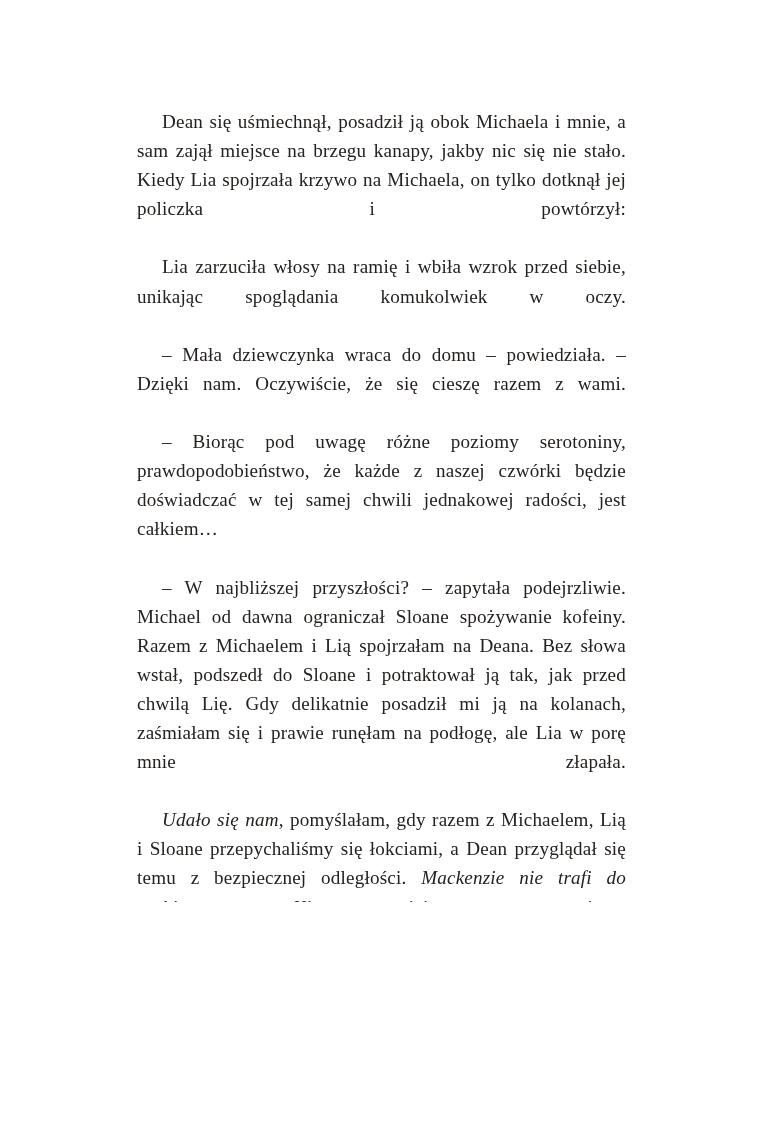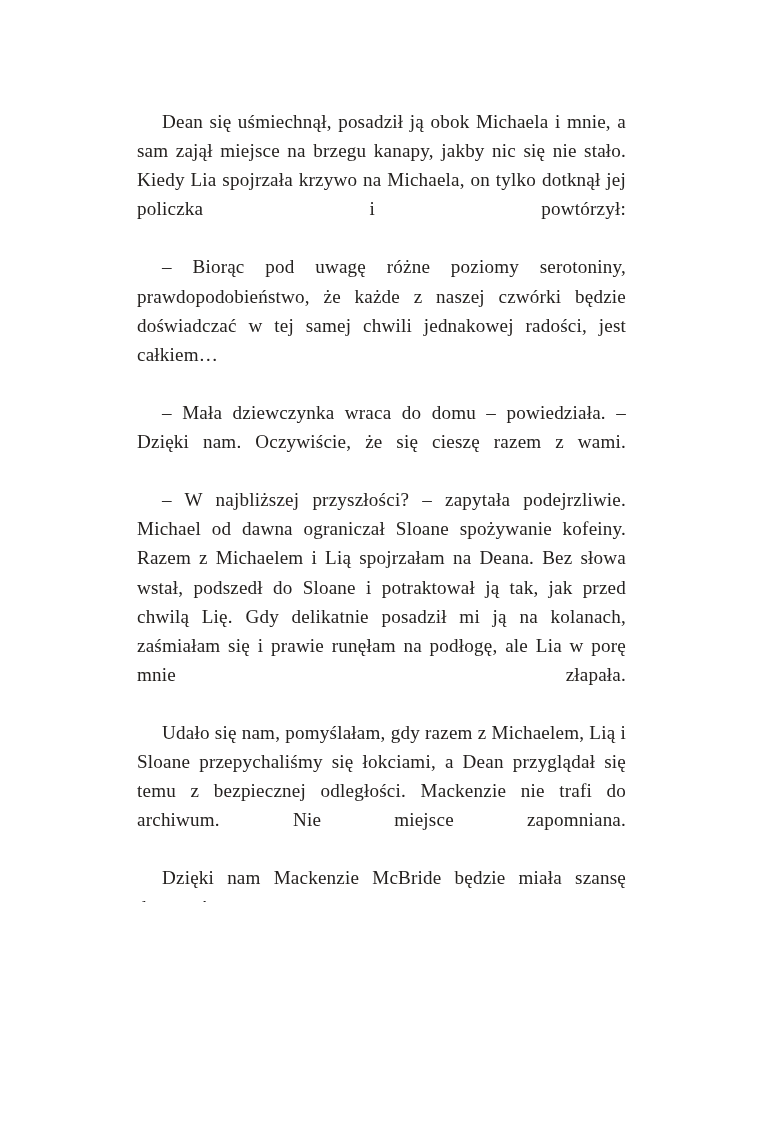--- a/index.html
+++ b/index.html
@@ -41,34 +41,36 @@
     line-height: 29.1px;
     text-indent: 25px;
     letter-spacing: 0.01em;
     word-spacing: 0.005em;
     color: #24211f;
     hyphens: manual;
   }
 
   p.para em,
   p.para .ital {
+    font-style: italic;
   }
 
   
   p.para:after {
     content: "";
     display: inline-block;
     width: 100%;
   }
 </style>
 </head>
 <body>
 
 <div class="page">
   <div class="text-block" id="text-block">
       <p class="para"><span>Dean się uśmiechnął, posadził ją obok Michaela i mnie, a sam zajął miejsce na brzegu kanapy, jakby nic się nie stało. Kiedy Lia spojrzała krzywo na Michaela, on tylko dotknął jej policzka i powtórzył:</span></p>
+      <p class="para"><span>Lia zarzuciła włosy na ramię i wbiła wzrok przed siebie, unikając spoglądania komukolwiek w oczy.</span></p>
+      <p class="para"><span>– Mała dziewczynka wraca do domu – powiedziała. – Dzięki nam. Oczywiście, że się cieszę razem z wami.</span></p>
       <p class="para"><span>– Biorąc pod uwagę różne poziomy serotoniny, prawdopodobieństwo, że każde z naszej czwórki będzie doświadczać w tej samej chwili jednakowej radości, jest całkiem…</span></p>
-      <p class="para"><span>– Mała dziewczynka wraca do domu – powiedziała. – Dzięki nam. Oczywiście, że się cieszę razem z wami.</span></p>
       <p class="para"><span>– W najbliższej przyszłości? – zapytała podejrzliwie. Michael od dawna ograniczał Sloane spożywanie kofeiny. Razem z Michaelem i Lią spojrzałam na Deana. Bez słowa wstał, podszedł do Sloane i potraktował ją tak, jak przed chwilą Lię. Gdy delikatnie posadził mi ją na kolanach, zaśmiałam się i prawie runęłam na podłogę, ale Lia w porę mnie złapała.</span></p>
       <p class="para"><span class="ital">Udało się nam</span><span>, pomyślałam, gdy razem z Michaelem, Lią i Sloane przepychaliśmy się łokciami, a Dean przyglądał się temu z bezpiecznej odległości. </span><span class="ital">Mackenzie nie trafi do archiwum. Nie miejsce zapomniana.</span></p>
       <p class="para"><span>Dzięki nam Mackenzie McBride będzie miała szansę dorosnąć.</span></p>
     </div>
 </div>
 
 </body></html>

